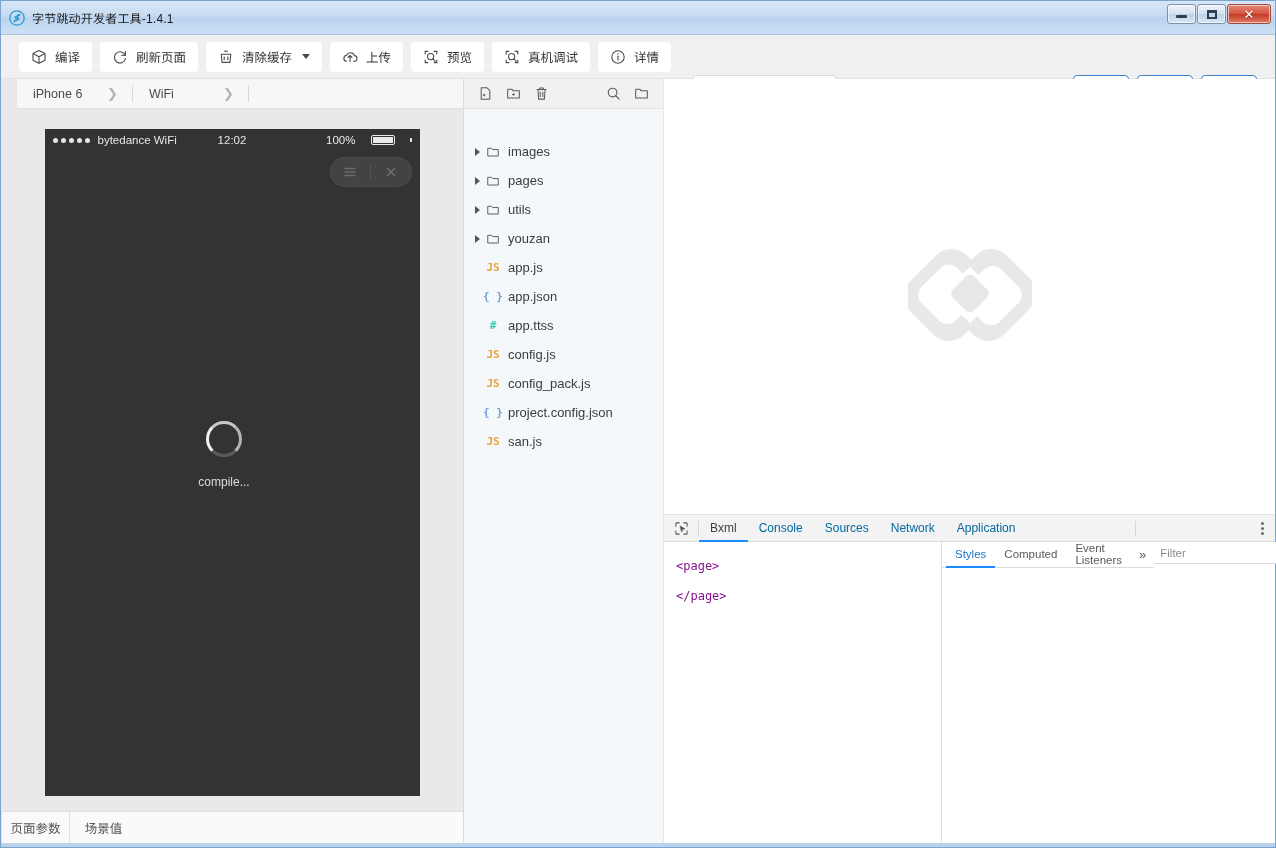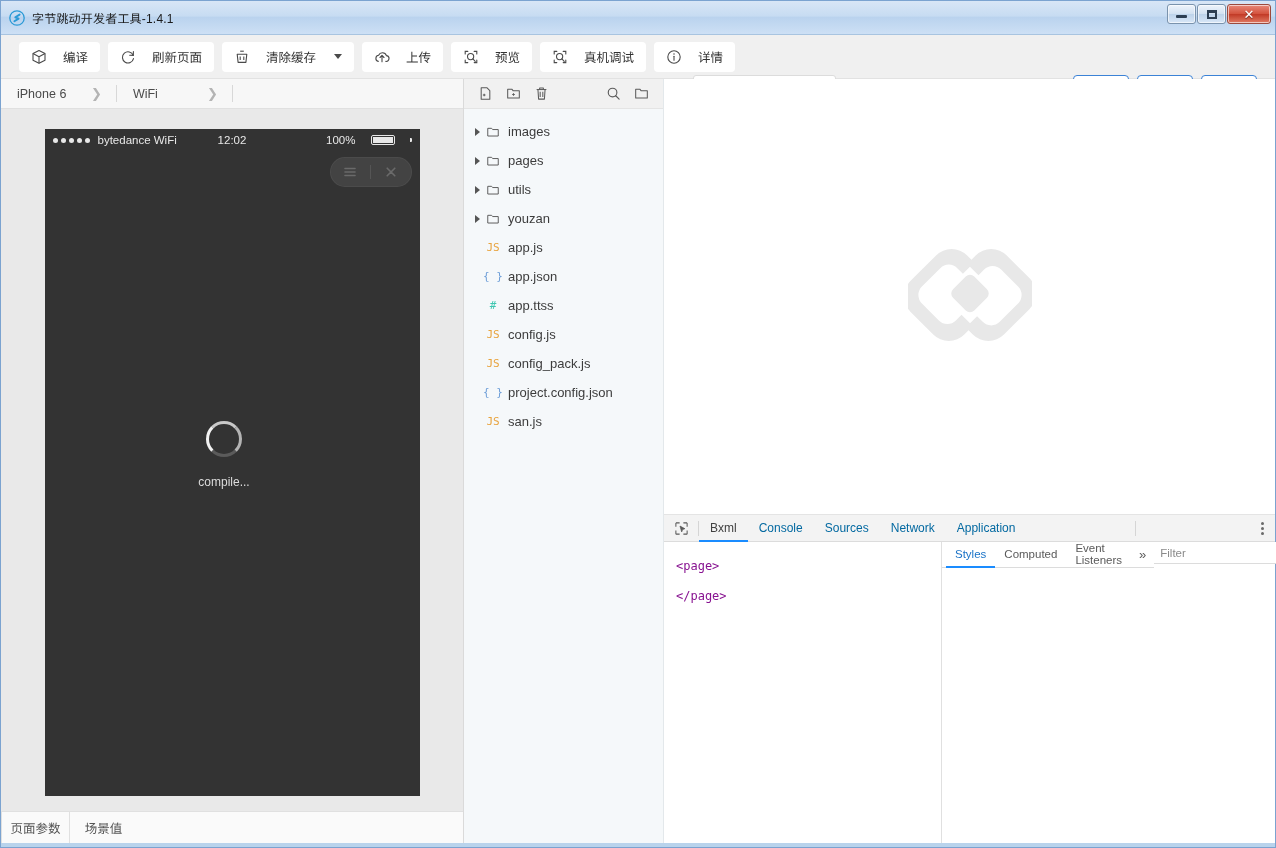--- a/index.html
+++ b/index.html
@@ -79,21 +79,21 @@
     position: relative;
   }
   .tb-group { display: flex; align-items: center; gap: 8px; }
   .tb-btn {
     height: 30px;
     background: #fff;
     border: none;
     border-radius: 4px;
     display: flex;
     align-items: center;
-    gap: 16px;
+    gap: 8px;
     padding: 0 12px;
     font-size: 12.5px;
     color: #333;
     cursor: pointer;
     font-family: "Liberation Sans", sans-serif;
     white-space: nowrap;
   }
   .tb-btn svg { flex: 0 0 auto; display: block; }
   .caret-down {
     width: 0; height: 0;
@@ -162,20 +162,21 @@
   }
   .sim-header {
     height: 30px;
     flex: 0 0 30px;
     background: #f7f7f7;
     border-bottom: 1px solid #e0e0e0;
     display: flex;
     align-items: center;
     font-size: 12.5px;
     color: #4b4b4b;
+    margin-left: 16px;
   }
   .sim-sel {
     display: flex;
     align-items: center;
     height: 100%;
     padding: 0 0 0 16px;
     cursor: pointer;
   }
   .sim-sel .lbl { min-width: 74px; }
   .sim-sel .chev {
@@ -317,20 +318,21 @@
   }
 
   
   .mid-col {
     width: 200px;
     flex: 0 0 200px;
     display: flex;
     flex-direction: column;
     background: #f5f8fa;
     border-right: 1px solid #e3e8eb;
+    gap: 20px;
   }
   .explorer-toolbar {
     height: 30px;
     flex: 0 0 30px;
     background: #f1f1f1;
     border-bottom: 1px solid #e4e4e4;
     display: flex;
     align-items: center;
     padding: 0 14px;
     gap: 13px;
@@ -366,21 +368,21 @@
     border-left: 5px solid #555;
   }
   .tree-row .ficon {
     width: 20px;
     flex: 0 0 20px;
     display: flex;
     align-items: center;
     justify-content: center;
     font-size: 11px;
     font-family: "DejaVu Sans Mono", monospace;
-    font-weight: normal;
+    font-weight: bold;
   }
   .ic-js { color: #e8a33d; }
   .ic-json { color: #6f9fd8; }
   .ic-ttss { color: #3ec6b0; font-size: 14px; }
   .tree-row .tname { margin-left: 5px; }
   .tree-row.is-file { padding-left: 19px; }
 
   
   .right-col {
     flex: 1 1 auto;

